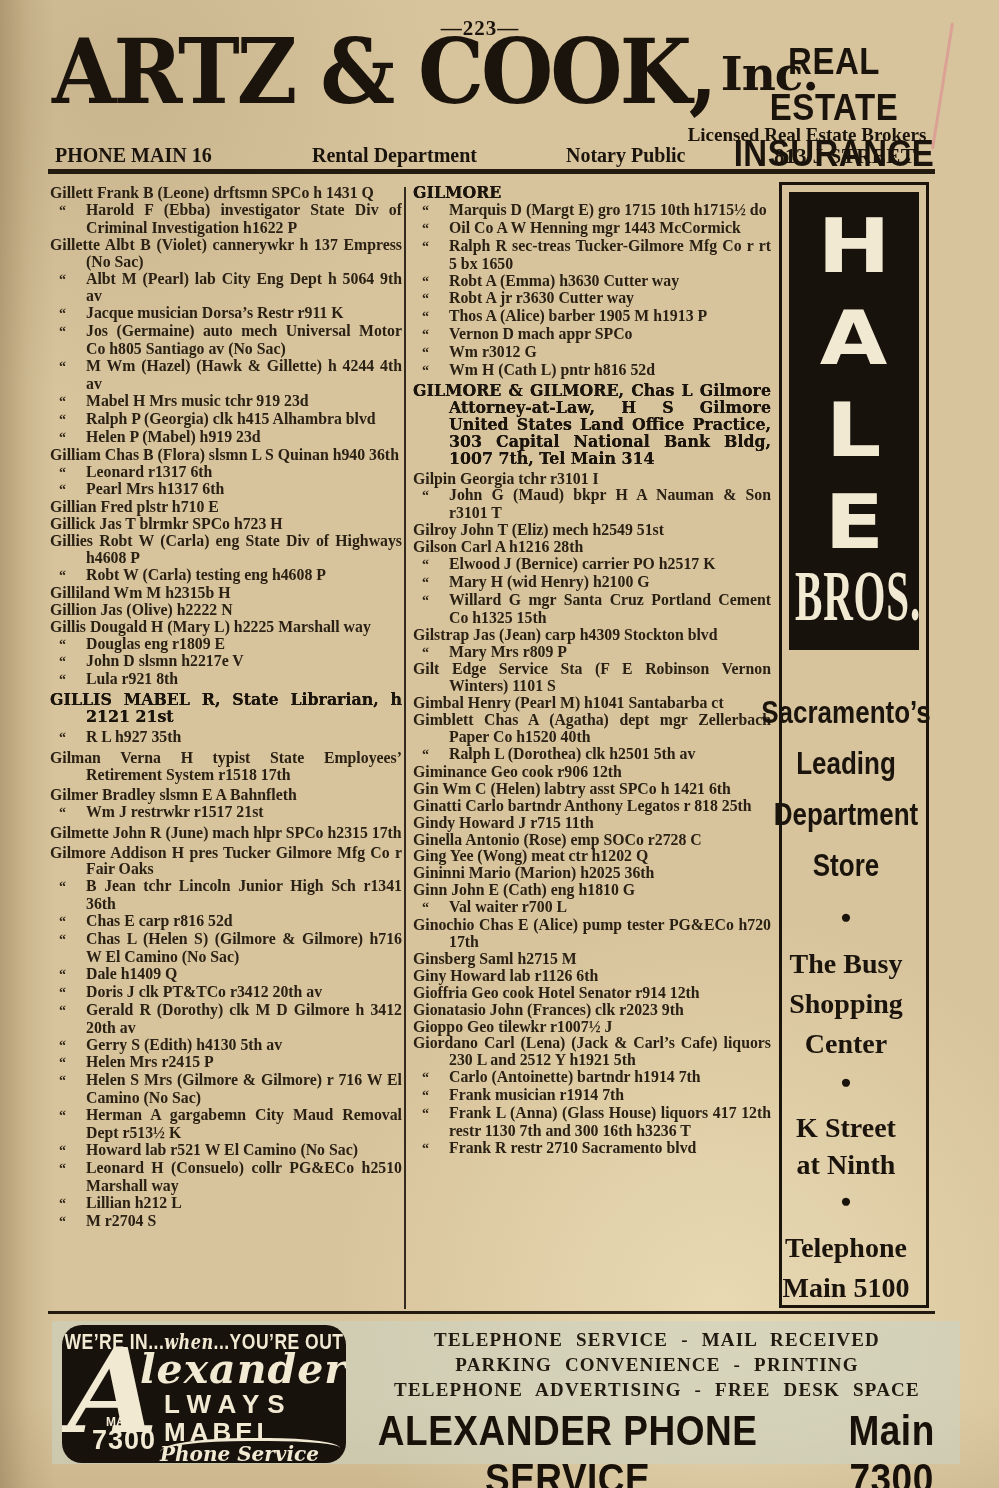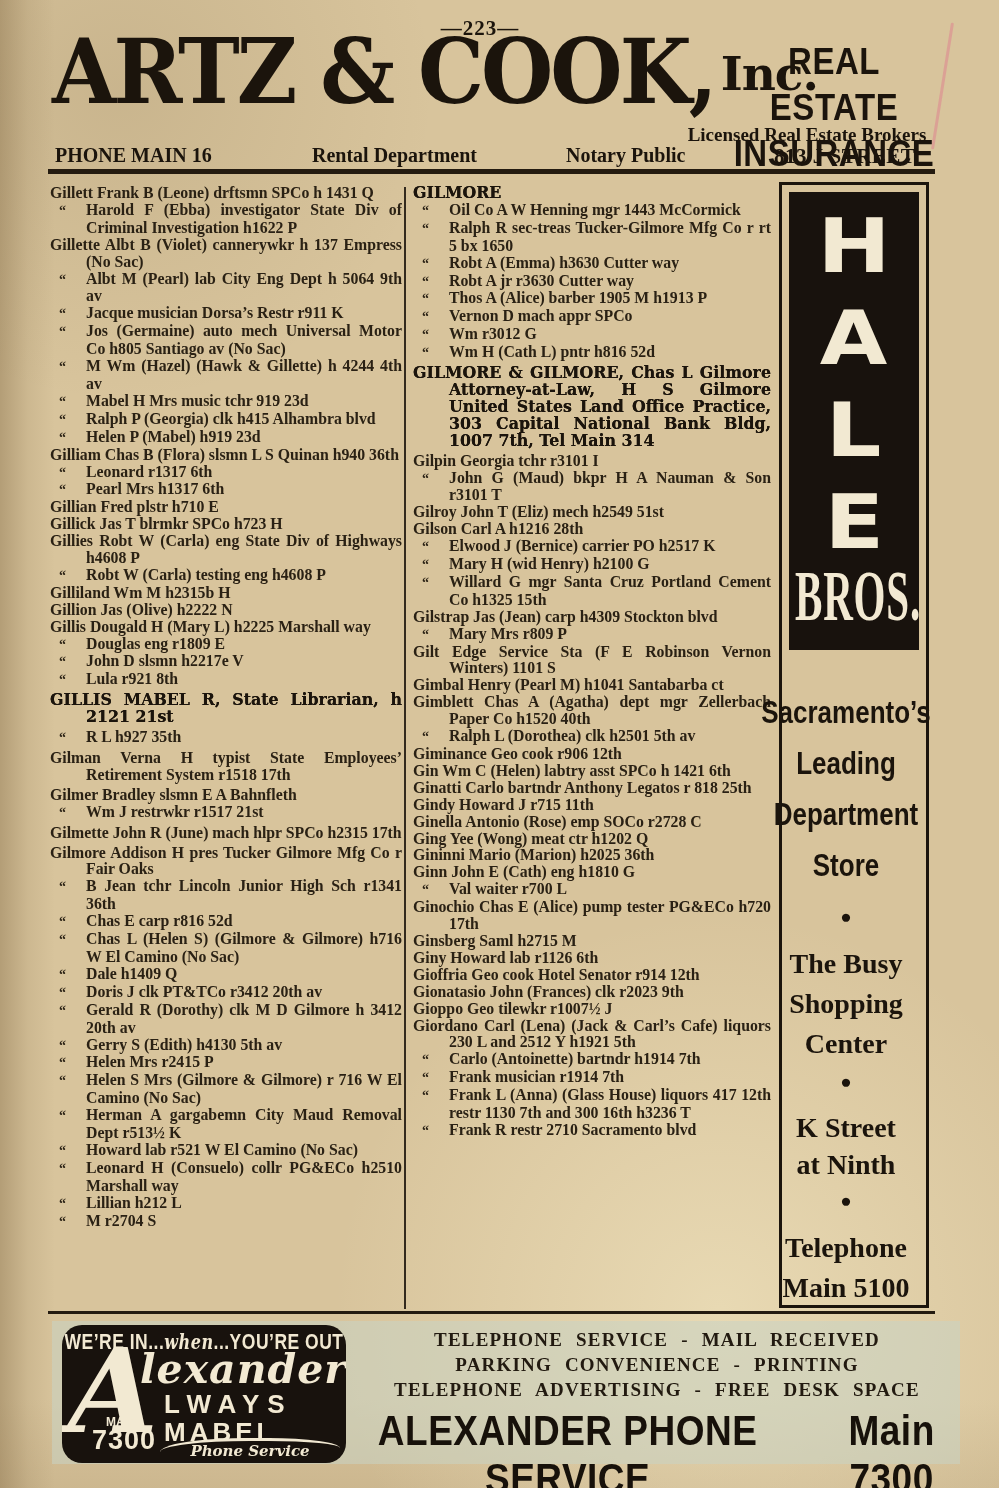--- a/index.html
+++ b/index.html
@@ -85,22 +85,22 @@
   .alex-lex{position:absolute;left:78px;top:20px;font-family:"DejaVu Serif",serif;
     font-style:italic;font-weight:bold;font-size:41px;letter-spacing:1px;}
   .alex-lways{position:absolute;left:102px;top:64px;font-family:"Liberation Sans",sans-serif;
     font-weight:bold;font-size:26px;letter-spacing:8px;}
   .alex-nswers{position:absolute;left:102px;top:92px;font-family:"Liberation Sans",sans-serif;
     font-weight:bold;font-size:26px;letter-spacing:4px;}
   .alex-main{position:absolute;left:44px;top:90px;font-family:"Liberation Sans",sans-serif;
     font-weight:bold;font-size:12px;}
   .alex-7300{position:absolute;left:30px;top:100px;font-family:"Liberation Sans",sans-serif;
     font-weight:bold;font-size:27px;letter-spacing:1px;}
-  .alex-phsvc{position:absolute;left:98px;top:113px;width:180px;text-align:center;
-    font-family:"DejaVu Serif",serif;font-style:italic;font-weight:bold;font-size:15px;
+  .alex-phsvc{position:absolute;left:98px;top:113px;width:180px;text-align:left;
+    font-family:"DejaVu Serif",serif;font-style:italic;font-weight:bold;font-size:20px;
     border-top:3px solid var(--cream);border-radius:50% 40% 0 0/14px 10px 0 0;padding-top:1px;}
   .alex-right{position:absolute;left:352px;top:1327px;width:610px;text-align:center;color:#221a10;}
   .svc-line{font-size:19px;font-weight:bold;line-height:25px;letter-spacing:1.2px;word-spacing:7px;}
   .alex-big-line{margin-top:5px;display:flex;justify-content:center;gap:38px;
     font-family:"Liberation Sans",sans-serif;font-weight:bold;font-size:37px;line-height:42px;
     transform:scaleY(1.15);transform-origin:center top;letter-spacing:.5px;color:#17110a;}
 </style>
 </head>
 <body>
 
@@ -169,20 +169,21 @@
       <div class="entry"><span class="ditto">“</span><span class="entry-text">Herman A gargabemn City Maud Removal Dept r513½ K</span></div>
       <div class="entry"><span class="ditto">“</span><span class="entry-text">Howard lab r521 W El Camino (No Sac)</span></div>
       <div class="entry"><span class="ditto">“</span><span class="entry-text">Leonard H (Consuelo) collr PG&amp;ECo h2510 Marshall way</span></div>
       <div class="entry"><span class="ditto">“</span><span class="entry-text">Lillian h212 L</span></div>
       <div class="entry"><span class="ditto">“</span><span class="entry-text">M r2704 S</span></div>
     </div>
   <div class="col-divider"></div>
   <div class="col col-right">
 
   <div class="entry bold"><span class="entry-text">GILMORE</span></div>
+      <div class="entry"><span class="ditto">“</span><span class="entry-text">Marquis D (Margt E) gro 1715 10th h1715½ do</span></div>
       <div class="entry"><span class="ditto">“</span><span class="entry-text">Oil Co A W Henning mgr 1443 McCormick</span></div>
       <div class="entry"><span class="ditto">“</span><span class="entry-text">Ralph R sec-treas Tucker-Gilmore Mfg Co r rt 5 bx 1650</span></div>
       <div class="entry"><span class="ditto">“</span><span class="entry-text">Robt A (Emma) h3630 Cutter way</span></div>
       <div class="entry"><span class="ditto">“</span><span class="entry-text">Robt A jr r3630 Cutter way</span></div>
       <div class="entry"><span class="ditto">“</span><span class="entry-text">Thos A (Alice) barber 1905 M h1913 P</span></div>
       <div class="entry"><span class="ditto">“</span><span class="entry-text">Vernon D mach appr SPCo</span></div>
       <div class="entry"><span class="ditto">“</span><span class="entry-text">Wm r3012 G</span></div>
       <div class="entry"><span class="ditto">“</span><span class="entry-text">Wm H (Cath L) pntr h816 52d</span></div>
       <div class="entry bold gap"><span class="entry-text">GILMORE &amp; GILMORE, Chas L Gilmore Attorney-at-Law, H S Gilmore United States Land Office Practice, 303 Capital National Bank Bldg, 1007 7th, Tel Main 314</span></div>
       <div class="entry gap"><span class="entry-text">Gilpin Georgia tchr r3101 I</span></div>

